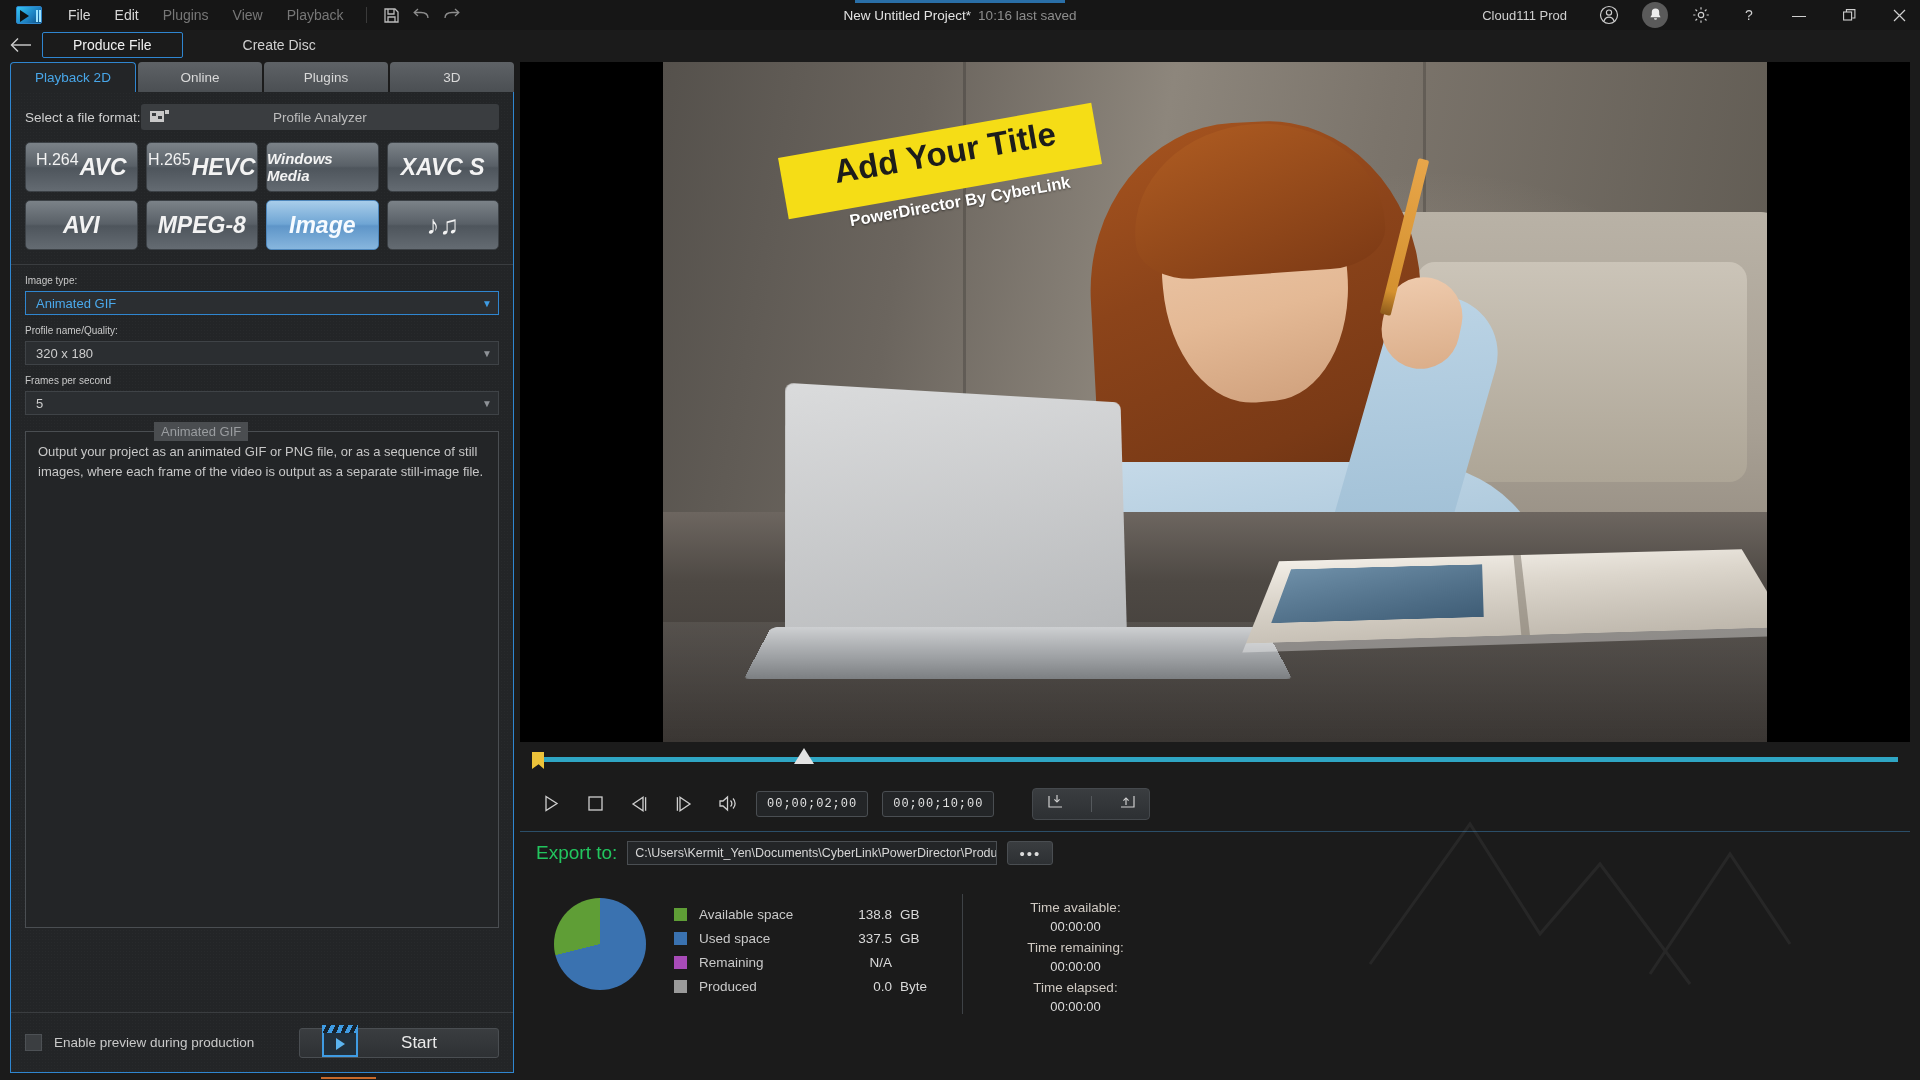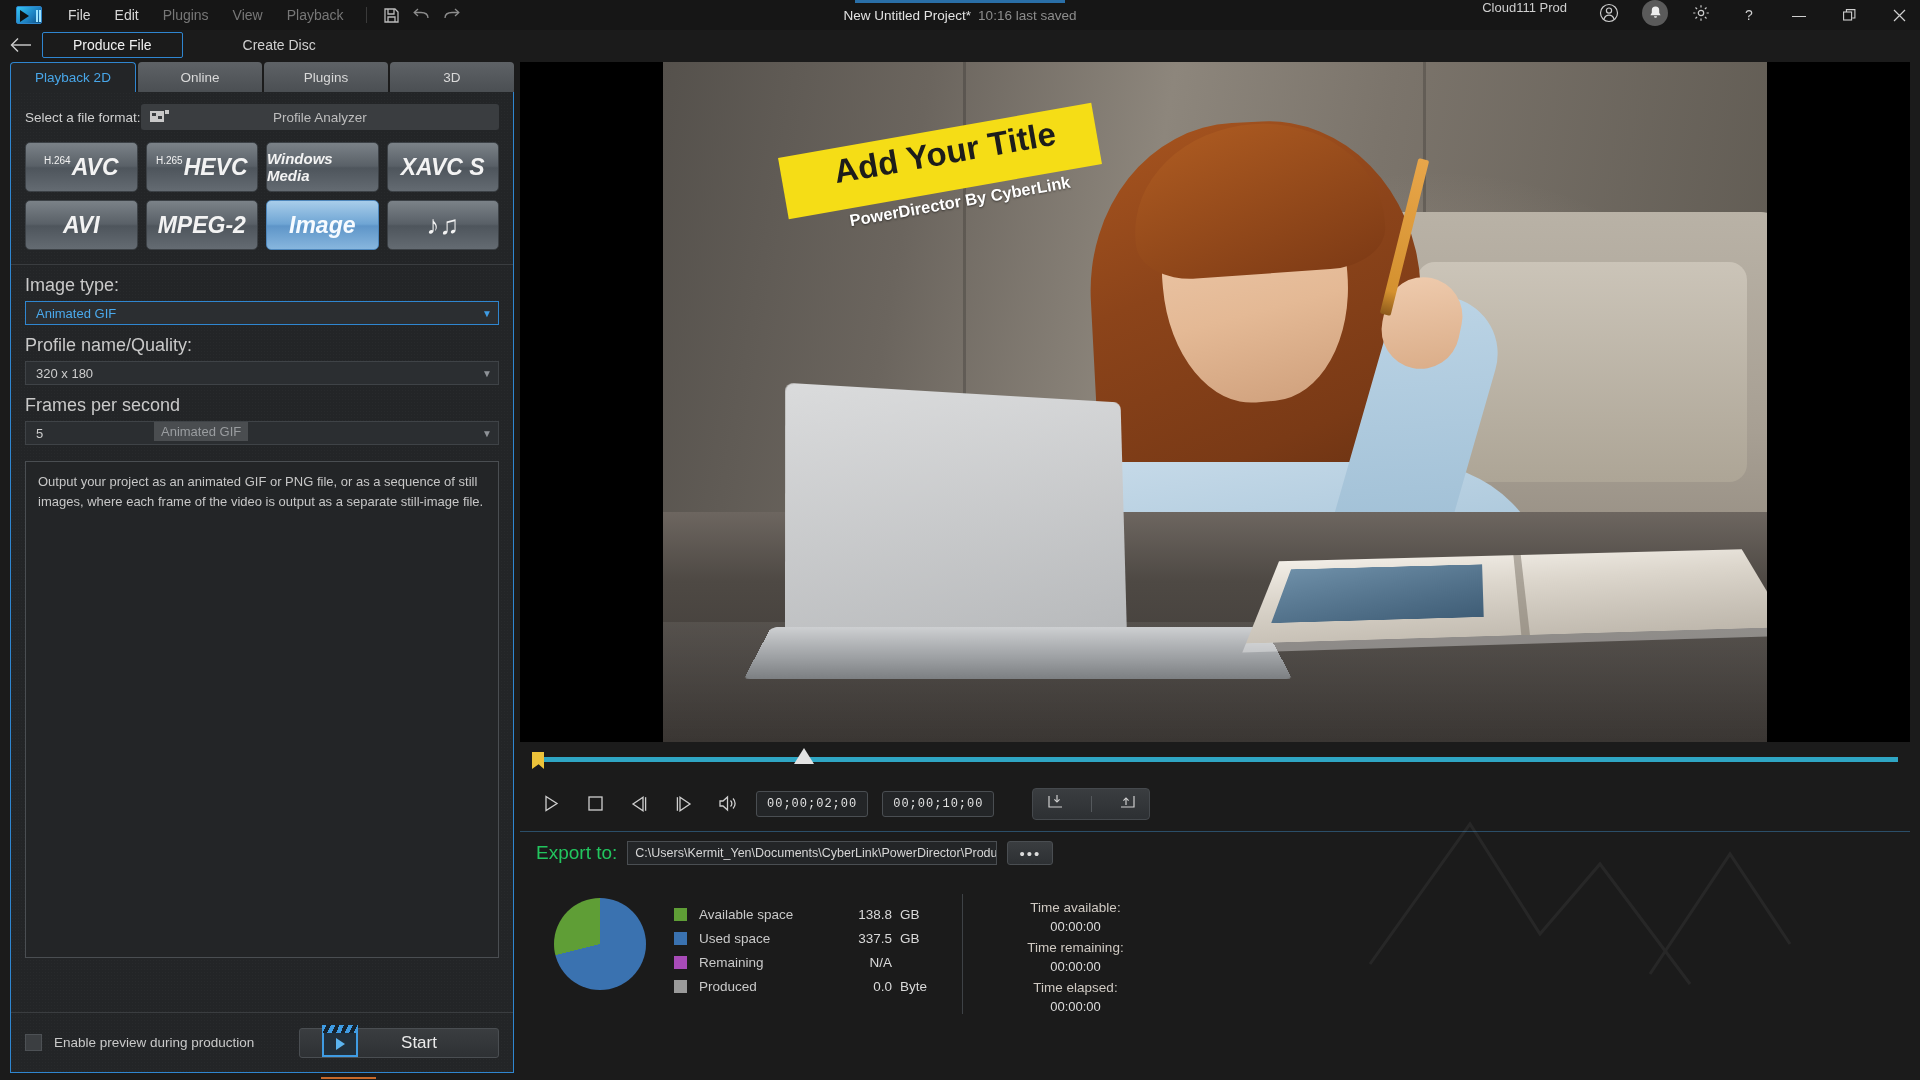--- a/index.html
+++ b/index.html
@@ -43,21 +43,21 @@
   .tb-icon svg { display:block; }
   .project-title {
     position: absolute; left: 0; top: 0; width: 1920px; height: 30px;
     display: flex; align-items: center; justify-content: center; gap: 7px;
     pointer-events: none; font-size: 13.5px;
   }
   .project-title .name { color: #e2e2e2; pointer-events: auto; }
   .project-title .saved { color: #8d8d8d; pointer-events: auto; }
   .tb-right {
     position: absolute; right: 0; top: 0; height: 30px;
-    display: flex; align-items: flex-start; gap: 20px; padding-right: 6px;
+    display: flex; align-items: center; gap: 20px; padding-right: 6px;
   }
   .acct-name { font-size: 13px; color: #cfcfcf; margin-right: 9px; }
   .circ-icon {
     width: 26px; height: 26px; border-radius: 50%; display:flex; align-items:center; justify-content:center;
     color: #cccccc;
   }
   .circ-icon.filled { background: #5a5a5a; color: #e8e8e8; }
   .cap-btn { width: 30px; height: 30px; display:flex; align-items:center; justify-content:center; color:#cfcfcf; font-size: 14px; }
 
   
@@ -97,30 +97,30 @@
   }
   .pa-icon { width: 26px; height: 16px; margin-left: 8px; position:relative; }
   .pa-text { position:absolute; left:0; right:0; text-align:center; }
   .fmt-grid { display: grid; grid-template-columns: repeat(4, 1fr); gap: 8px; padding: 12px 14px 0 14px; }
   .fmt-btn {
     height: 50px; border-radius: 5px; display: flex; align-items: center; justify-content: center;
     background: linear-gradient(180deg,#7b8288 0%, #596067 48%, #4e555c 52%, #646b72 100%);
     border: 1px solid #3c4146; color: #f3f3f3; font-style: italic; font-size: 23px; font-weight: 600;
     position: relative;
   }
-  .fmt-btn .sup { font-style: normal; font-size: 10px; font-weight: 400; position: relative; top: -7px; margin-right: 1px; }
+  .fmt-btn .sup { font-style: normal; font-size: 16px; font-weight: 400; position: relative; top: -7px; margin-right: 1px; }
   .fmt-btn.small { font-size: 15px; }
   .fmt-btn.selected {
     background: linear-gradient(180deg,#a8cdea 0%, #6fa5d4 48%, #5e95c8 52%, #87b6de 100%);
     border-color:#4d86bb; color:#f7fbff;
   }
   .fmt-btn.music { font-size: 26px; font-style: normal; }
   .fmt-divider { margin: 14px 0 0 0; height:1px; background:#3a3d40; }
 
-  .field-label { font-size: 18px; color: #c9c9c9; padding: 10px 14px 5px 14px; position: relative; }
+  .field-label { font-size: 10px; color: #c9c9c9; padding: 10px 14px 5px 14px; position: relative; }
   .combo {
     margin: 0 14px; height: 24px; background: #2b2e31; border: 1px solid #3f4347;
     display:flex; align-items:center; padding: 0 6px 0 10px; font-size: 13px; color:#cdcdcd;
     position: relative;
   }
   .combo.focused { border-color: #2f86d0; color: #4aa9ec; }
   .combo .caret { margin-left: auto; color:#8e9297; font-size: 10px; }
   .combo.focused .caret { color:#3f9ce4; }
   .tooltip {
     position: absolute; left: 143px; top: 330px; background: #4a4d50; color: #9a9da0;
@@ -440,21 +440,21 @@
           <span class="sup">H.264</span>
           <span>AVC</span>
         </div>
         <div class="fmt-btn">
           <span class="sup">H.265</span>
           <span>HEVC</span>
         </div>
         <div class="fmt-btn small">Windows Media</div>
         <div class="fmt-btn">XAVC S</div>
         <div class="fmt-btn">AVI</div>
-        <div class="fmt-btn">MPEG-2</div>
+        <div class="fmt-btn">MPEG-8</div>
         <div class="fmt-btn selected">Image</div>
         <div class="fmt-btn music">♪♫</div>
       </div>
 
       <div class="fmt-divider"></div>
 
       <div class="field-label">Image type:</div>
       <div class="combo focused">
         <span>Animated GIF</span>
         <span class="caret">▼</span>

